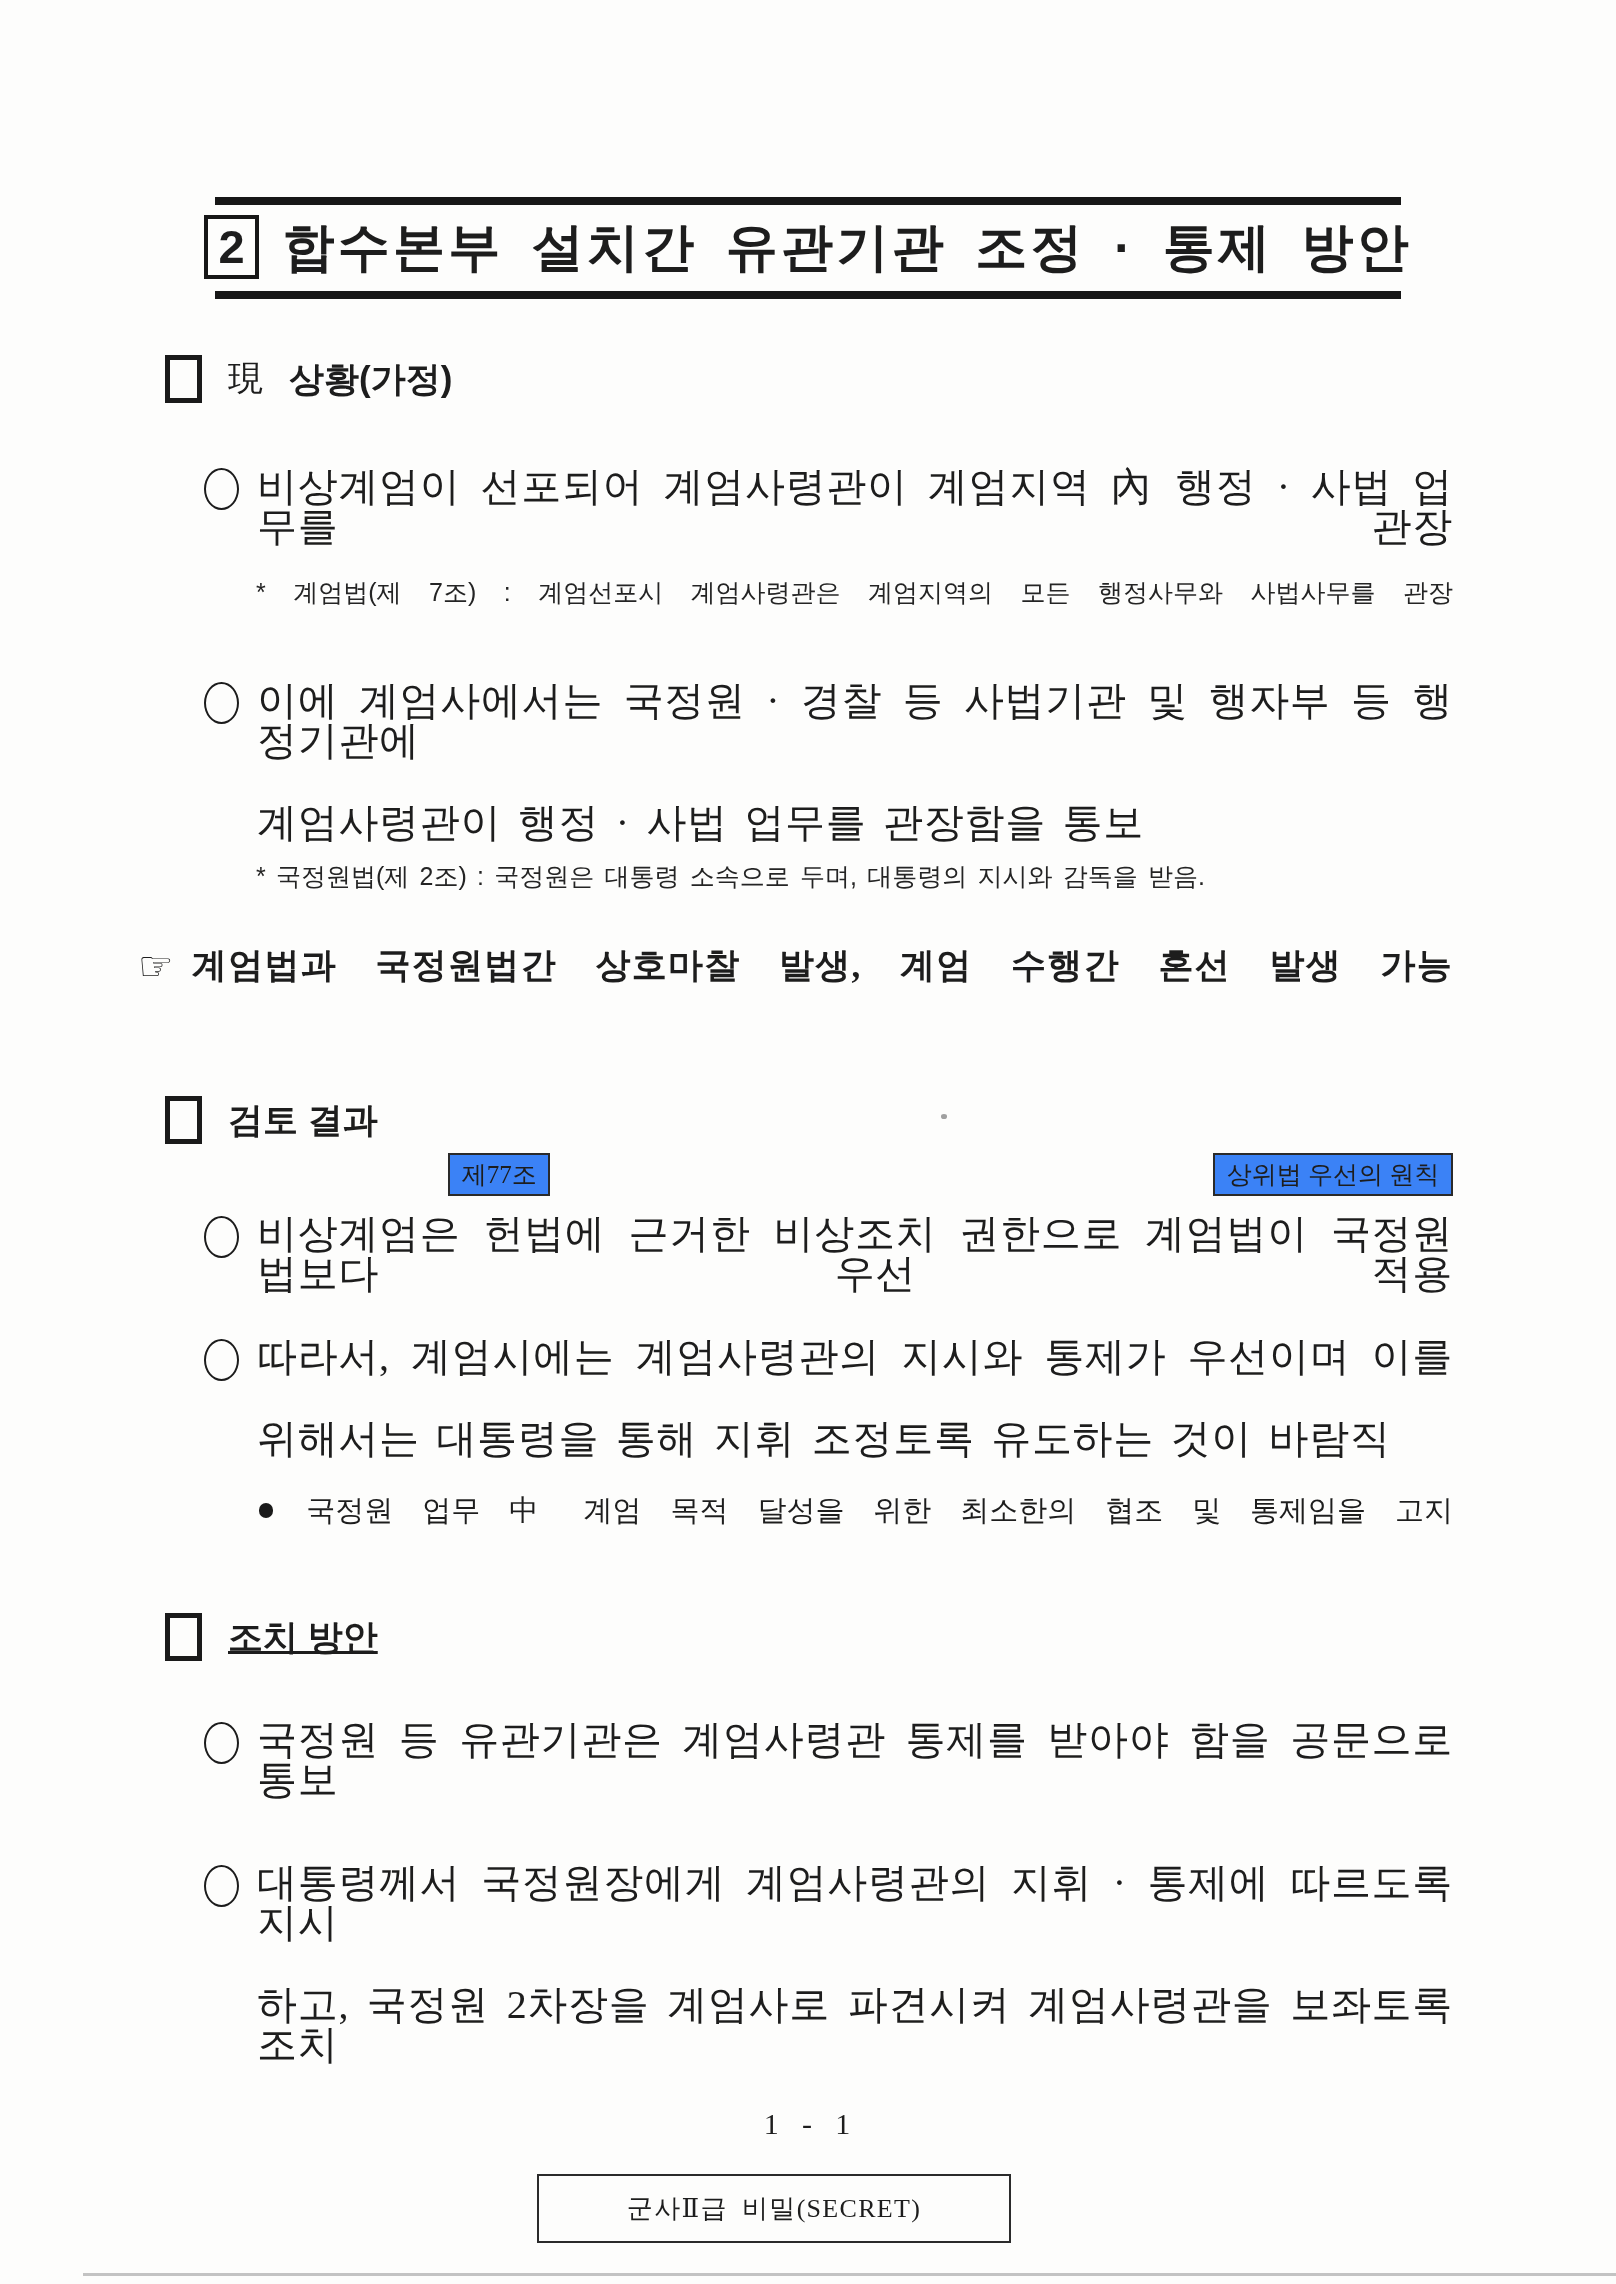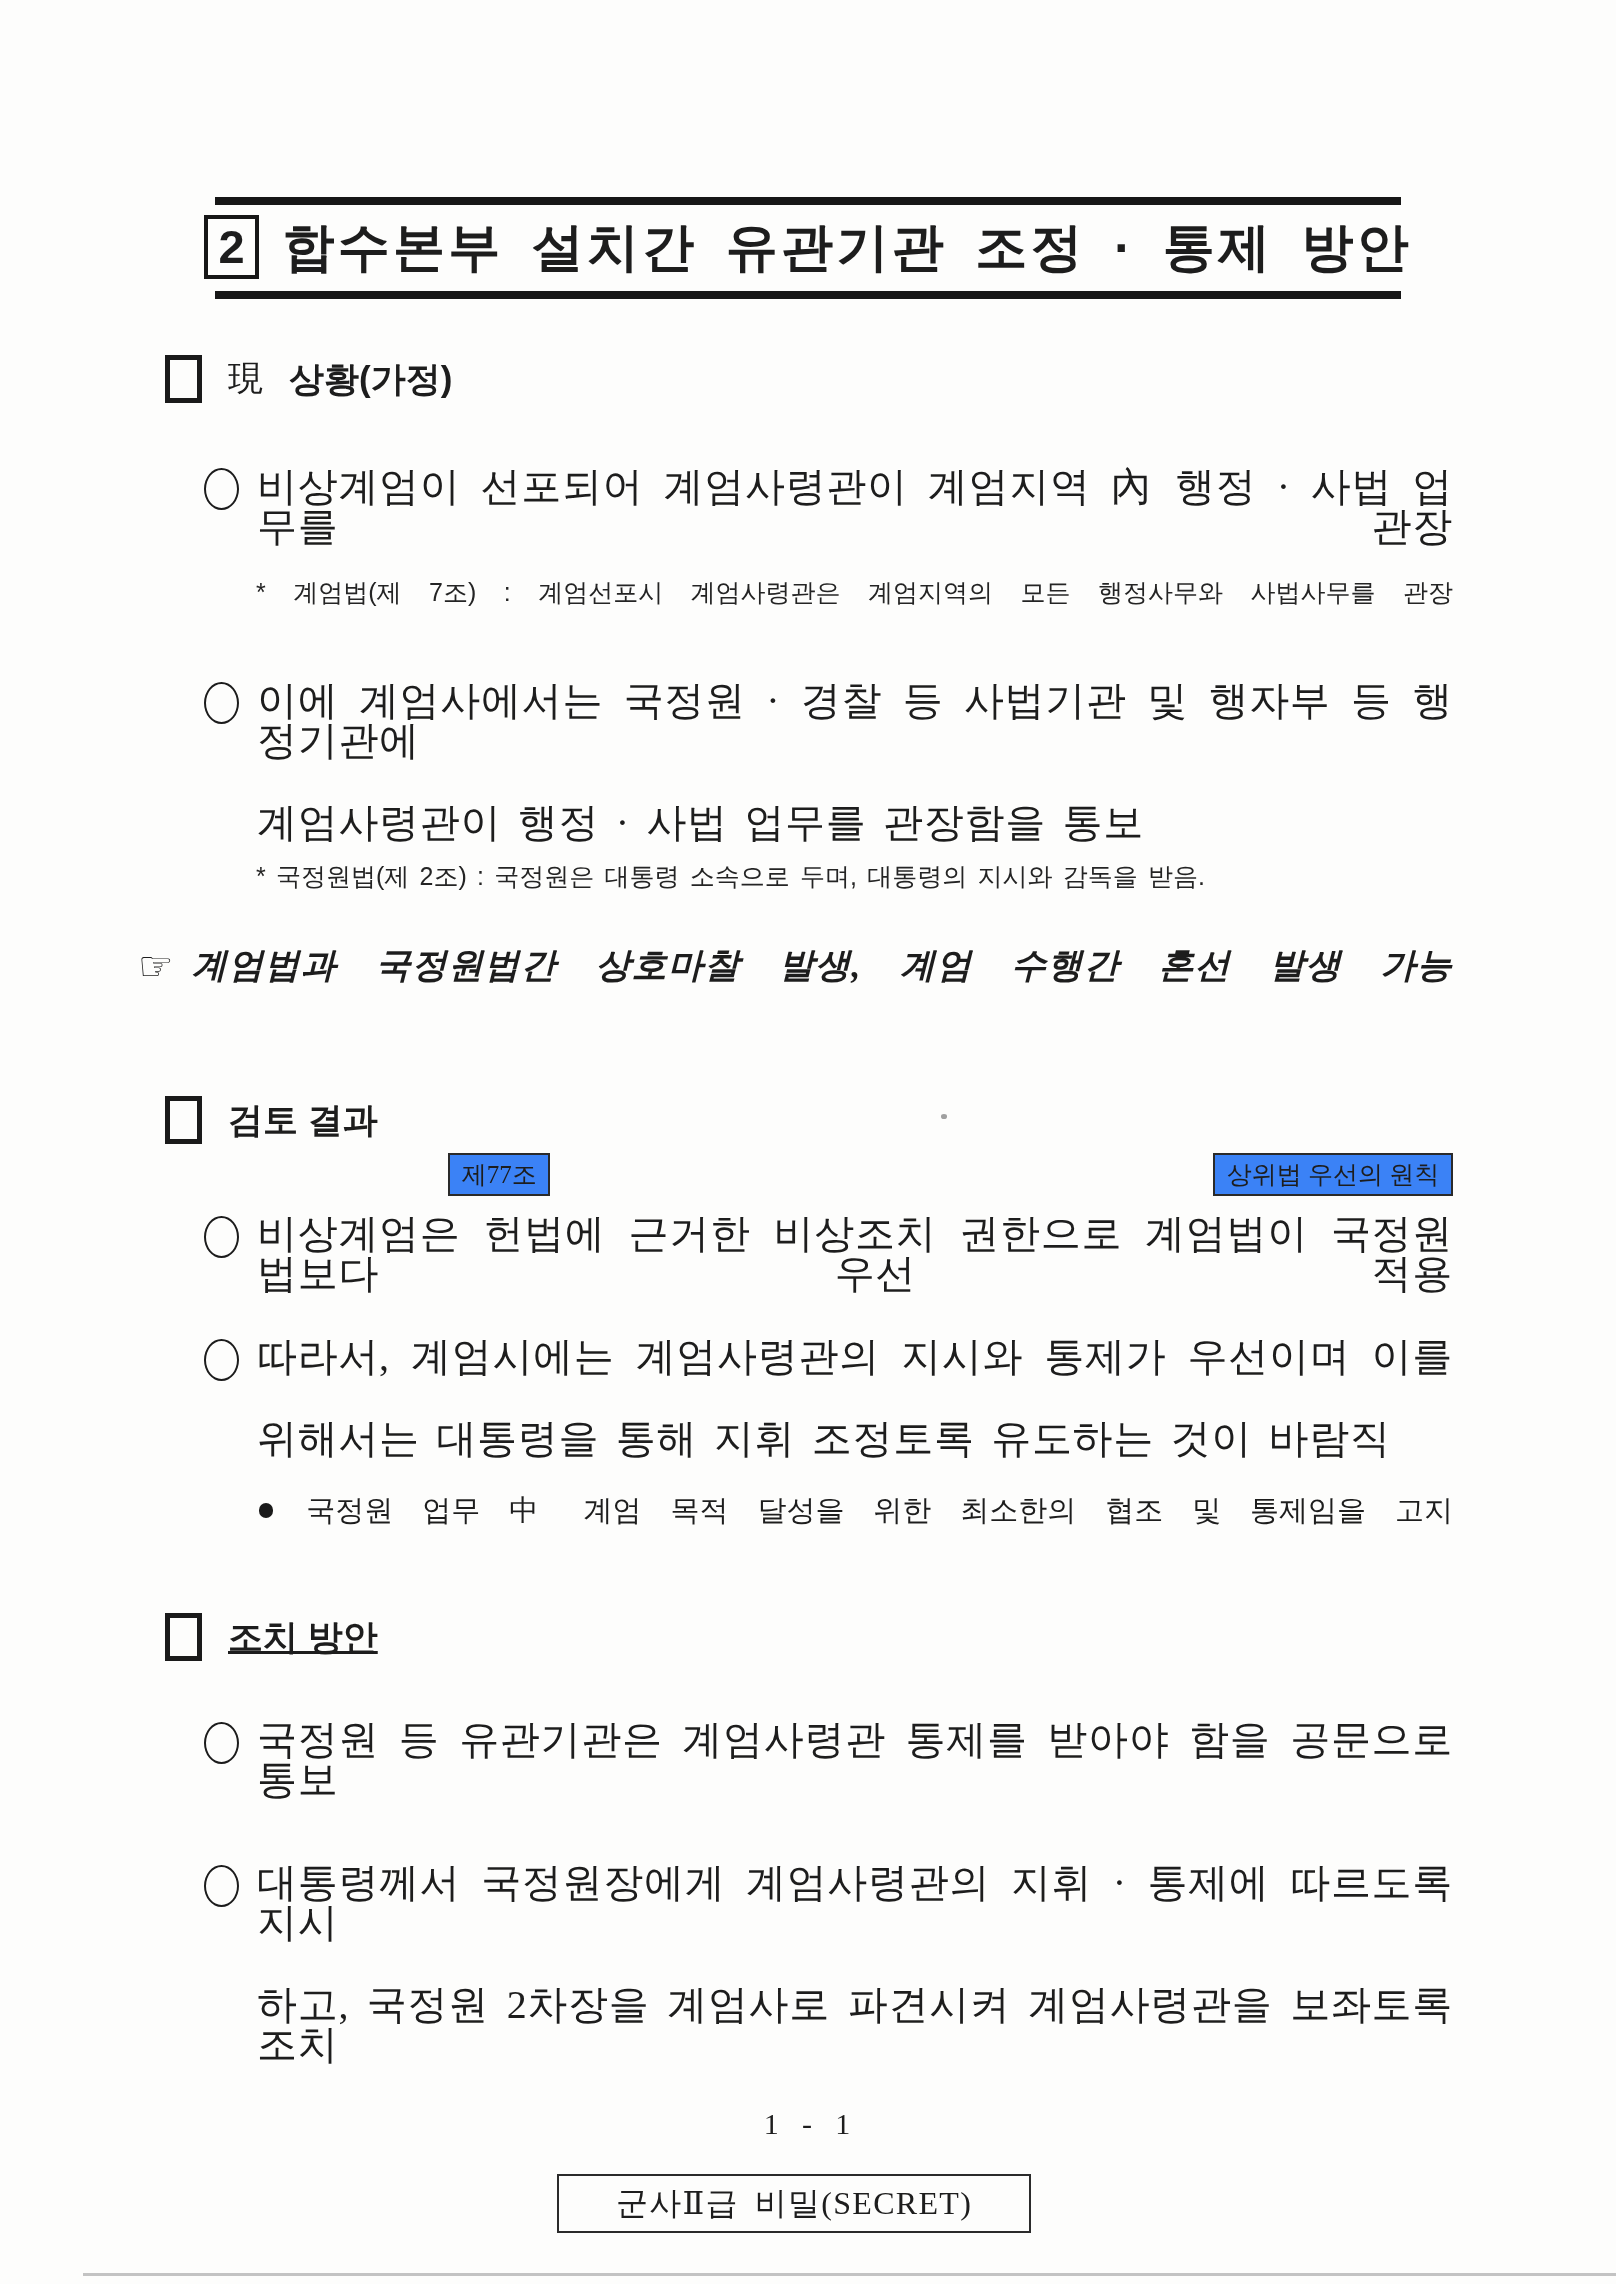--- a/index.html
+++ b/index.html
@@ -55,21 +55,21 @@
   .note.fill { text-align:justify; text-align-last:justify; }
 
   
   .callout { display:flex; margin:53px 163px 0 138px; }
   .hand {
     flex:none; font-family:"DejaVu Sans",sans-serif; font-size:40px;
     line-height:42px; margin-right:18px;
   }
   .ctext {
     flex:1; font-weight:700; font-size:35px; line-height:42px;
-    letter-spacing:1.3px; text-align:justify; text-align-last:justify;font-style:italic;
+    letter-spacing:1.3px; text-align:justify; text-align-last:justify;
   }
 
   
   .tags-row { position:relative; margin:9px 163px 0 166px; height:47px; }
   .tag {
     position:absolute; top:0; border:2px solid #2a2a2a; padding:6.5px 11.7px 7.8px;
     font-size:25px; line-height:1; white-space:nowrap; background:#3b82f6;
   }
   .tag-left  { left:282px; }
   .tag-right { right:0; border-width:2.6px; }
@@ -91,24 +91,24 @@
   .mt-h3   { margin-top:85px;text-decoration:underline; }
   .mt-s3b1 { margin-top:59px; }
   .mt-s3b2 { margin-top:63px; }
 
   
   .footer-page {
     position:absolute; top:2107px; left:0; width:100%; text-align:center;
     font-size:30px; letter-spacing:2px; word-spacing:11.7px;
   }
   .secret-box {
-    position:absolute; top:2174px; left:557px; width:474px; height:59px;
+    position:absolute; top:2174px; left:537px; width:474px; height:69px;
     border:2.6px solid #2b2b2b; box-sizing:border-box;
     display:flex; align-items:center; justify-content:center;
-    font-size:32px; letter-spacing:1.3px; word-spacing:6.5px;
+    font-size:26px; letter-spacing:1.3px; word-spacing:6.5px;
   }
   .bottom-scan-line {
     position:absolute; top:2273px; left:83px; right:0; height:3.3px;
     background:#c3c3c3;
   }
   .speck { position:absolute; left:941px; top:1114px; width:5.9px; height:4.6px; background:#a0a0a0; border-radius:50%; }
 </style>
 </head>
 <body>
 

